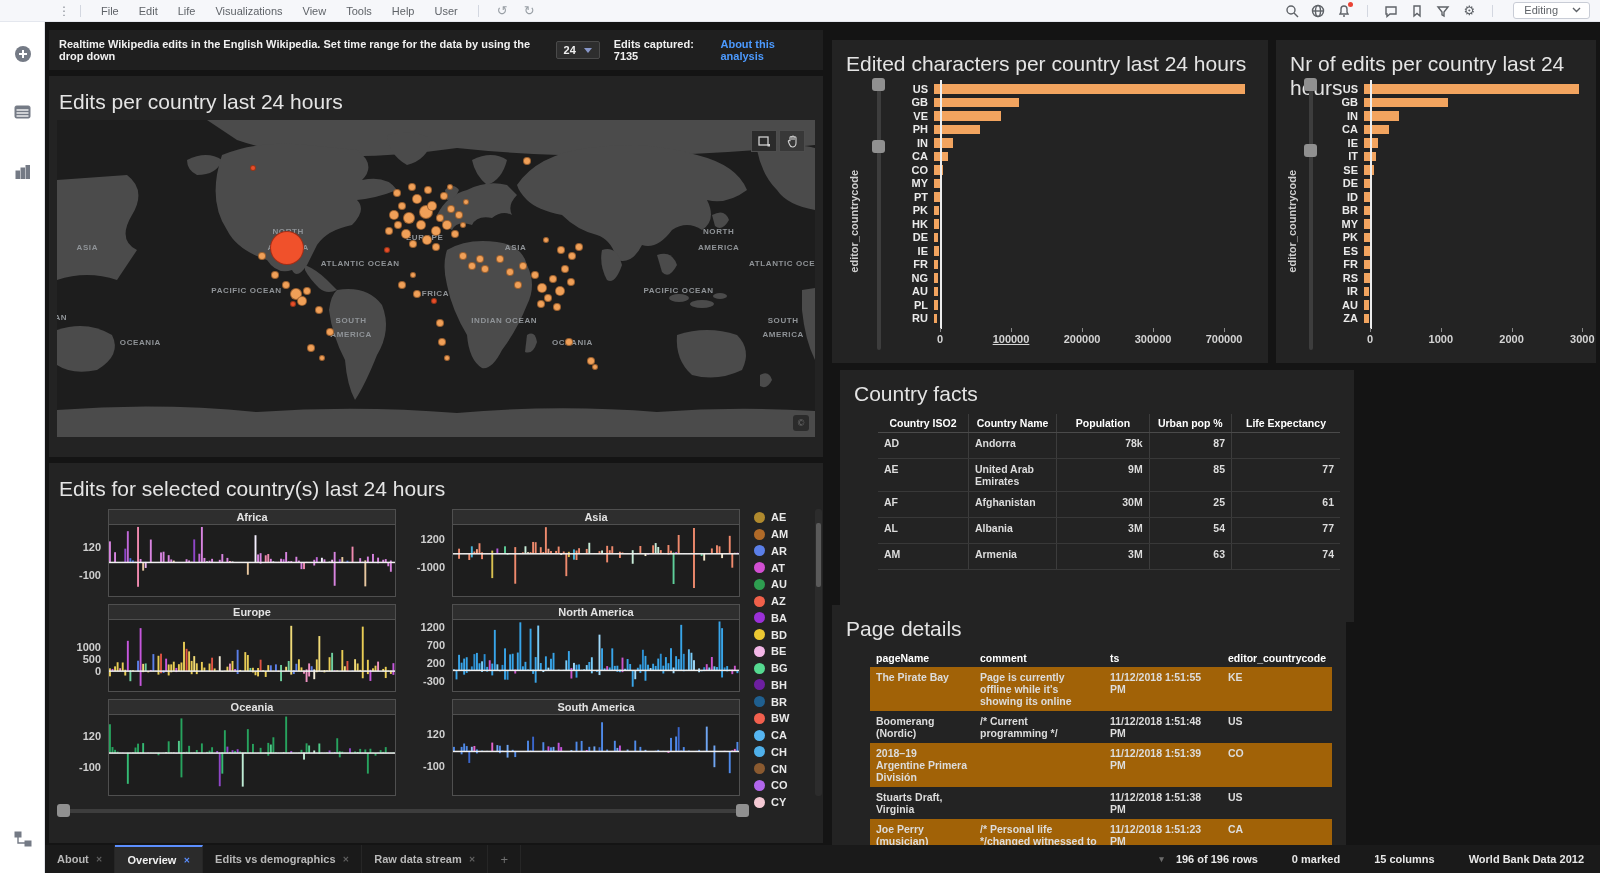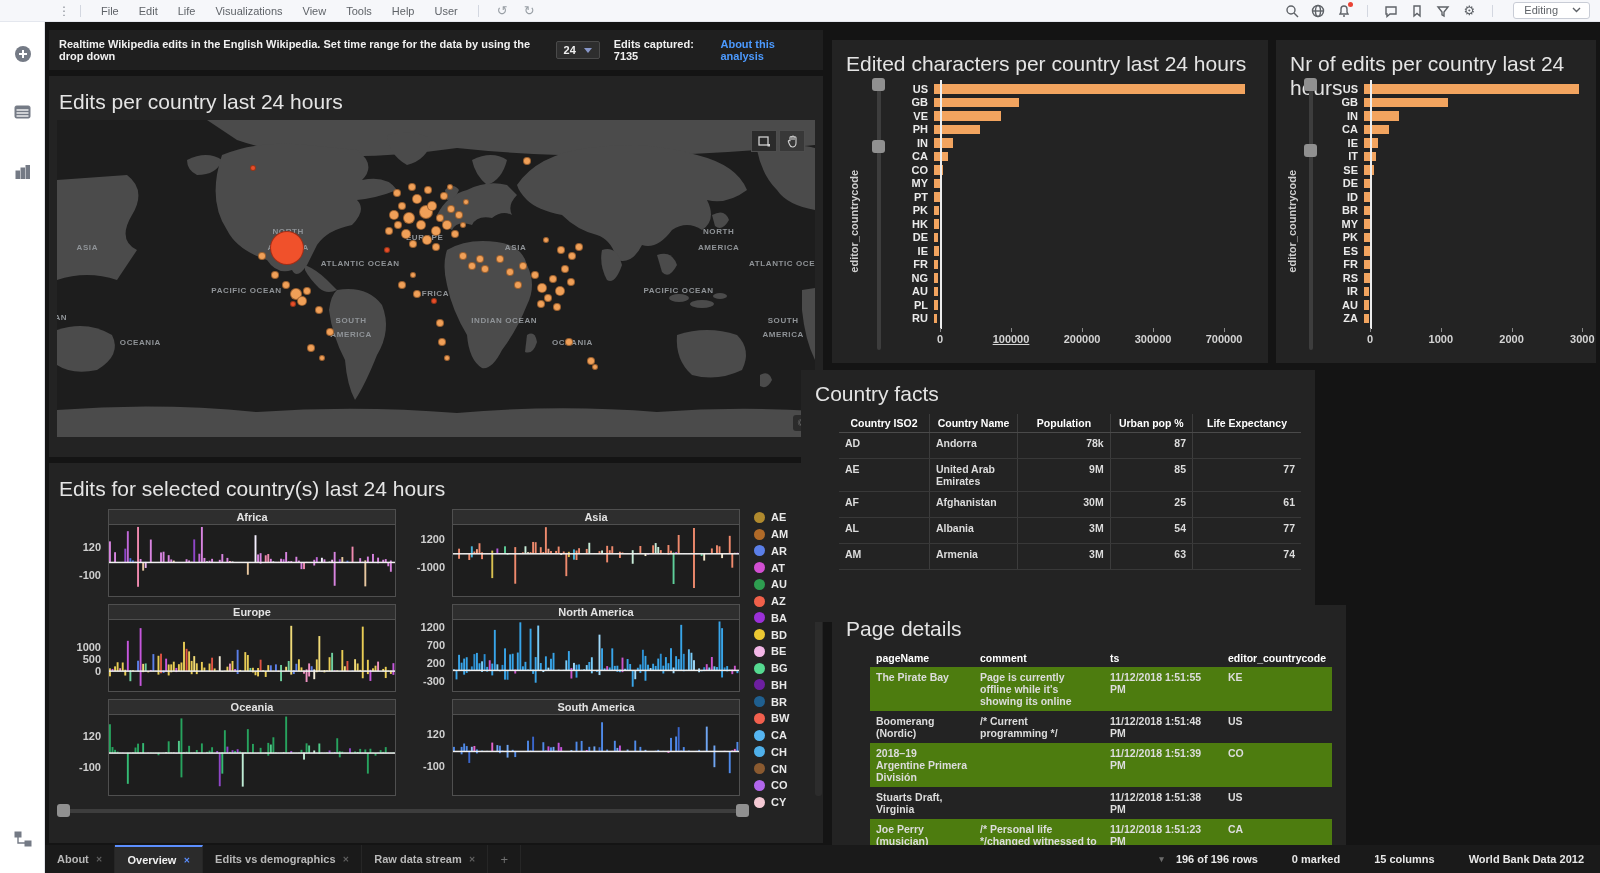--- a/index.html
+++ b/index.html
@@ -87,33 +87,33 @@
   .brow { display:flex; align-items:center; height:13.5px; cursor:pointer;}
   .bcat { width:34px; text-align:right; font-size:11px; font-weight:700; color:#eaeaea; padding-right:6px; flex:none;}
   .btrack { position:relative; flex:1; height:100%; }
   .bbar { position:absolute; left:0; top:2px; bottom:2px; background:#f2a45f; }
   .baxis { position:absolute; height:20px; }
   .baxis .tick { position:absolute; transform:translateX(-50%); font-size:11px; font-weight:700; color:#d4d4d4; top:5px;}
   .baxis .tm { position:absolute; width:1px; height:4px; background:#888; top:0;}
   .axline { position:absolute; width:2px; background:#ededed; }
 
   
-  #cfacts { left:801px; top:370px; width:514px; height:252px; }
+  #cfacts { left:840px; top:370px; width:514px; height:252px; }
   #pdetails { left:832px; top:605px; width:514px; height:240px; }
   .tablewrap { position:absolute; left:14px; right:14px; top:44px; bottom:0; overflow:hidden;margin-left:24px;}
   table.dtab { border-collapse:collapse; width:100%; table-layout:fixed; font-size:10.5px; color:#dcdcdc; font-weight:700;}
   table.dtab th { font-size:10.5px; color:#fff; padding:3px 6px; vertical-align:bottom;}
   table.dtab td { padding:4px 6px; vertical-align:top; line-height:12px;}
   #cfacts th { text-align:center; border-bottom:1px solid #4a4a4a;}
   #cfacts td, #cfacts th { border-right:1px solid #3c3c3c; }
   #cfacts td:last-child, #cfacts th:last-child { border-right:none;}
   #cfacts td { border-bottom:1px solid #383838; height:26px;}
   #cfacts td.num { text-align:right;}
   #pdetails th { text-align:left; }
-  #pdetails tr.stripe td { background:#4d7c0f; }
+  #pdetails tr.stripe td { background:#a16207; }
   #pdetails td { height:28px; }
 
   
   #tabbar { position:absolute; left:45px; top:845px; width:1555px; height:28px; background:#1a1a1a;
             display:flex; align-items:stretch; z-index:20;}
   .tab { display:flex; align-items:center; gap:7px; padding:0 12px; font-size:11px; font-weight:700; color:#b8b8b8;
          cursor:pointer; border-right:1px solid #262626;}
   .tab .x { color:#606060; font-size:8px; }
   .tab.active { background:#2b2b2b; color:#f0f0f0; border-top:2px solid #5c8fff; }
   .tab.active .x { color:#5c8fff; }

